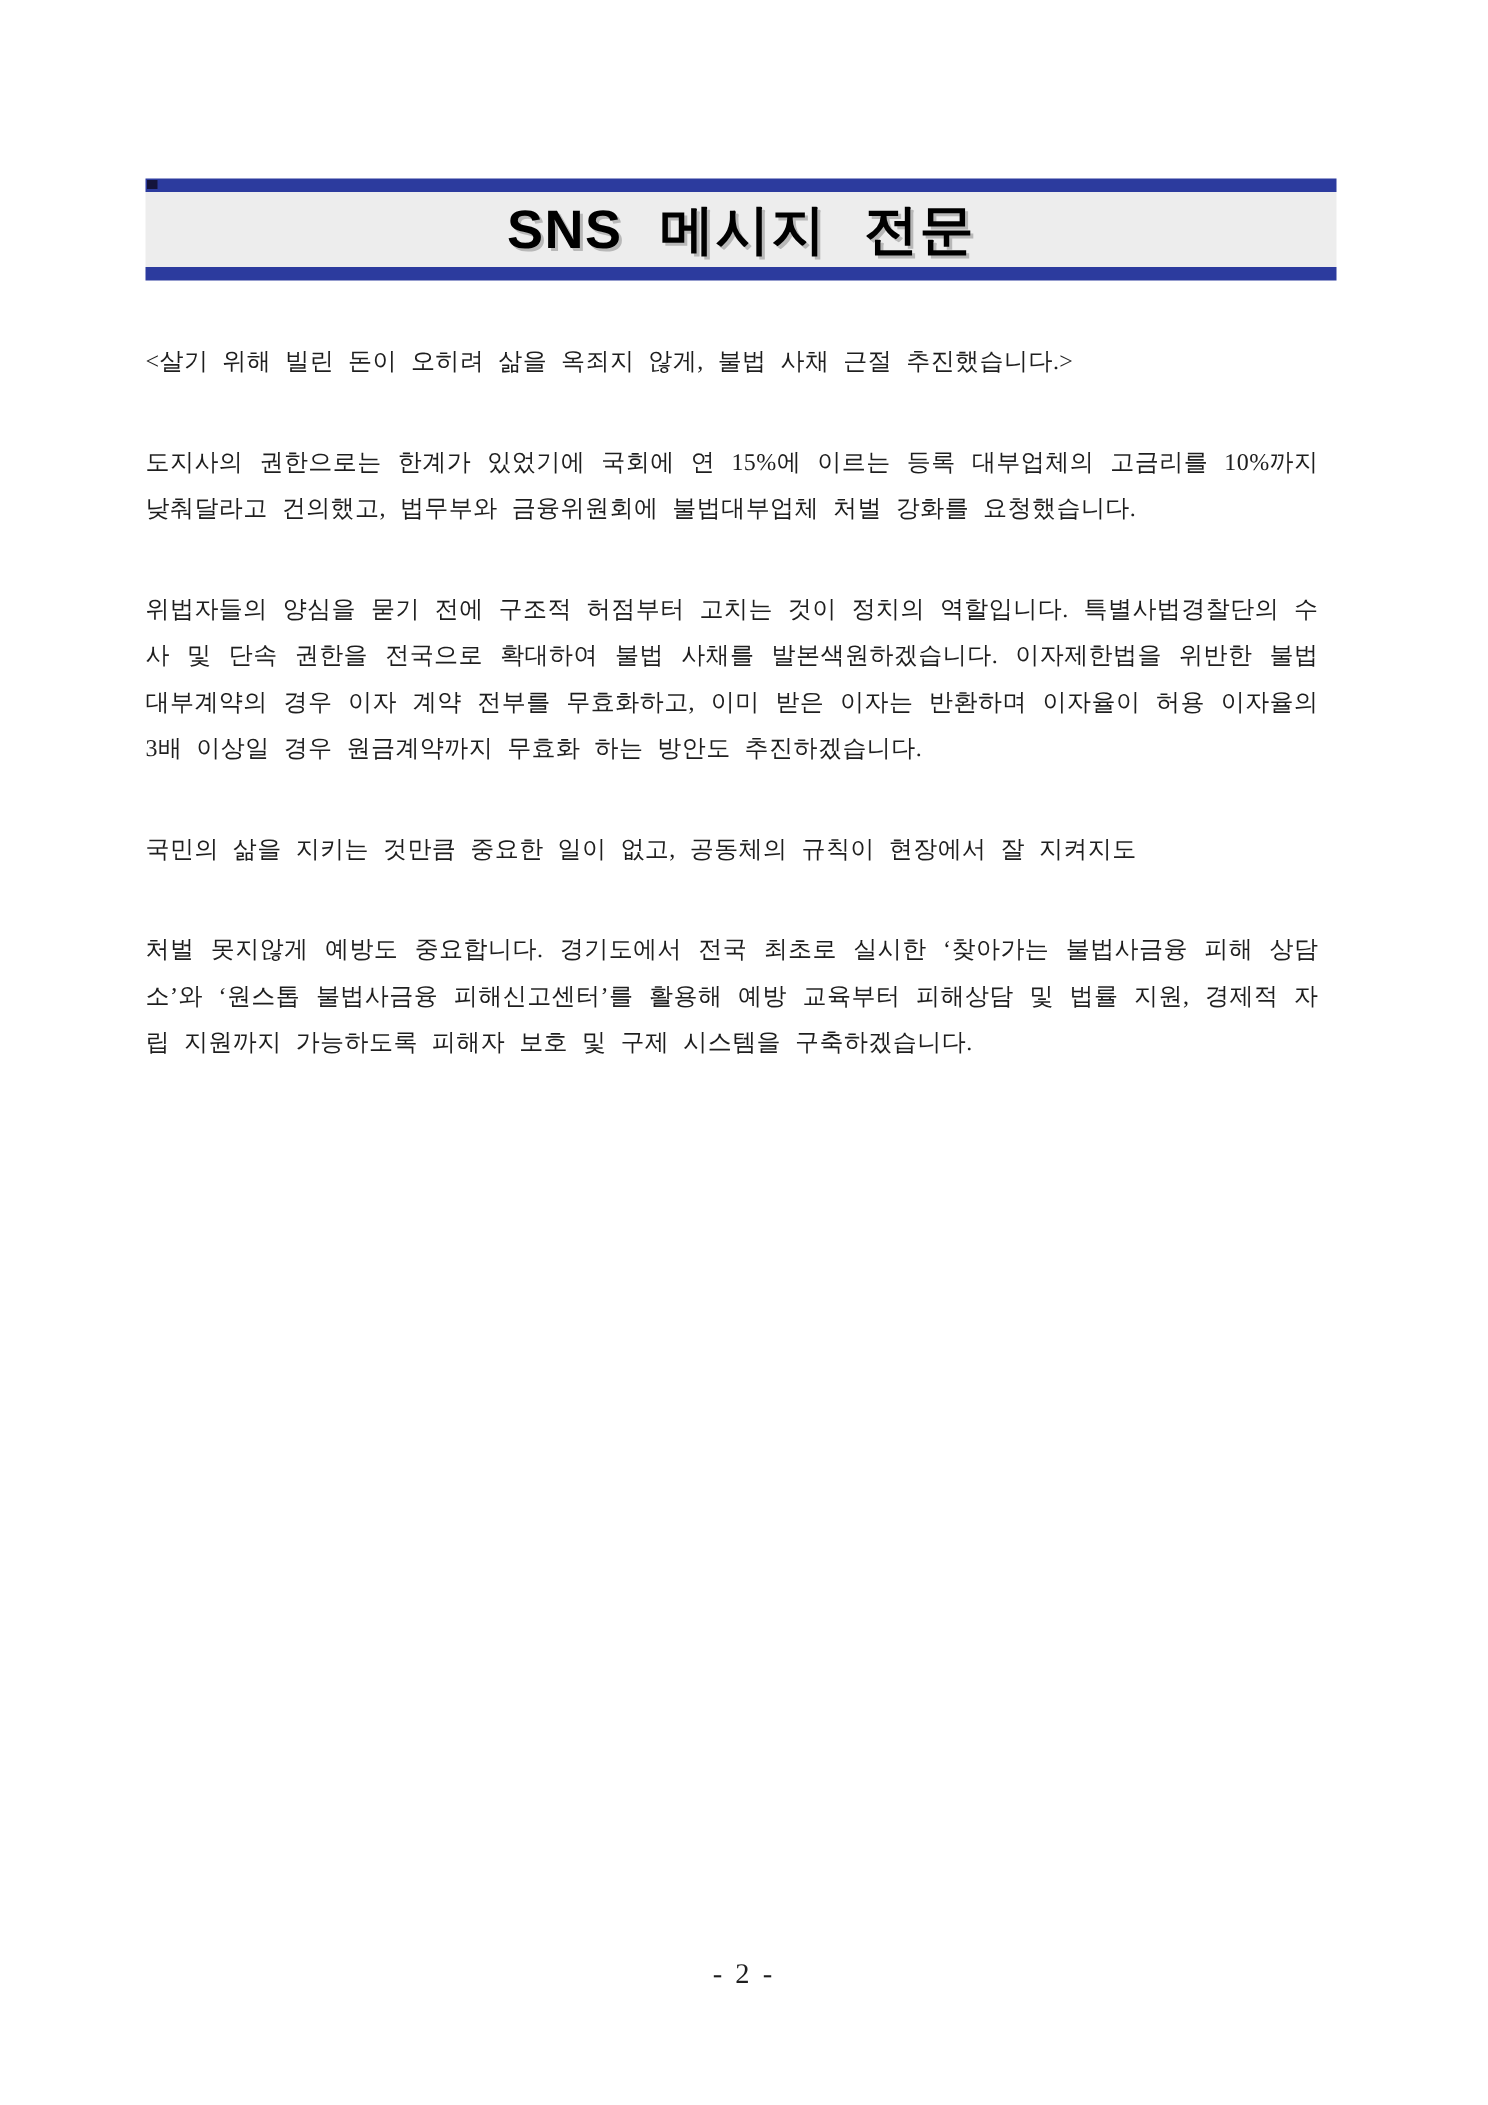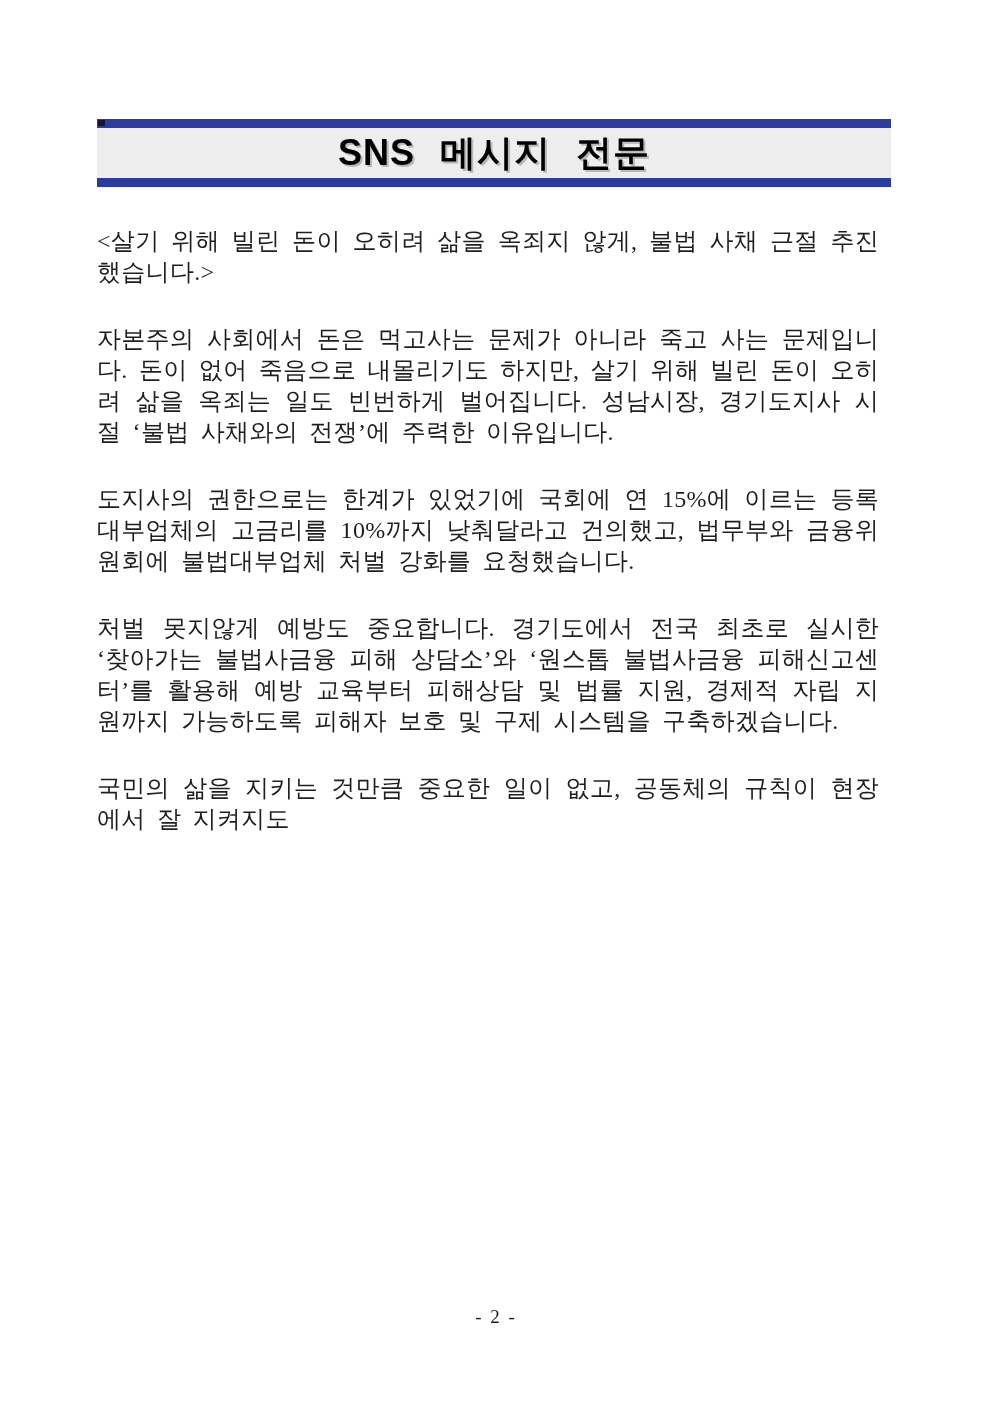--- a/index.html
+++ b/index.html
@@ -51,21 +51,21 @@
   
   .body-text {
     position: absolute;
     left: 97px;
     top: 226px;
     width: 798px;
     color: #1e1e1e;
   }
   .body-text p {
     margin: 0 16px 36px 0;
-    font-size: 24px;
+    font-size: 16px;
     line-height: 31px;
     text-align: justify;
     text-align-last: left;
     word-break: break-all;
     word-spacing: 5px;
     letter-spacing: 0.3px;
   }
   .body-text p:last-child { margin-bottom: 0; }
   
   .footer {
@@ -89,23 +89,23 @@
       <span class="corner-mark"></span>
     </div>
     <div class="header-inner">
       <h1 class="title">SNS 메시지 전문</h1>
     </div>
     <div class="bar"></div>
   </div>
 
   <div class="body-text">
     <p>&lt;살기 위해 빌린 돈이 오히려 삶을 옥죄지 않게, 불법 사채 근절 추진했습니다.&gt;</p>
-    <p>자본주의 사회에서 돈은 먹고사는 문제가 아니라 죽고 사는 문제입니다. 돈이 없어 죽음으로 내몰리기도 하지만, 살기 위해 빌린 돈이 오히려 삶을 옥죄는 일도 빈번하게 벌어집니다. 성남시장, 경기도지사 시절 ‘불법 사채와의 전쟁’에 주력한 이유입니다.</p>
     <p>도지사의 권한으로는 한계가 있었기에 국회에 연 15%에 이르는 등록 대부업체의 고금리를 10%까지 낮춰달라고 건의했고, 법무부와 금융위원회에 불법대부업체 처벌 강화를 요청했습니다.</p>
+    <p>위법자들의 양심을 묻기 전에 구조적 허점부터 고치는 것이 정치의 역할입니다. 특별사법경찰단의 수사 및 단속 권한을 전국으로 확대하여 불법 사채를 발본색원하겠습니다. 이자제한법을 위반한 불법 대부계약의 경우 이자 계약 전부를 무효화하고, 이미 받은 이자는 반환하며 이자율이 허용 이자율의 3배 이상일 경우 원금계약까지 무효화 하는 방안도 추진하겠습니다.</p>
+    <p>국민의 삶을 지키는 것만큼 중요한 일이 없고, 공동체의 규칙이 현장에서 잘 지켜지도</p>
     <p>처벌 못지않게 예방도 중요합니다. 경기도에서 전국 최초로 실시한 ‘찾아가는 불법사금융 피해 상담소’와 ‘원스톱 불법사금융 피해신고센터’를 활용해 예방 교육부터 피해상담 및 법률 지원, 경제적 자립 지원까지 가능하도록 피해자 보호 및 구제 시스템을 구축하겠습니다.</p>
-    <p>국민의 삶을 지키는 것만큼 중요한 일이 없고, 공동체의 규칙이 현장에서 잘 지켜지도</p>
   </div>
 
   <div class="footer">
     <span>- 2 -</span>
   </div>
 
 </div>
 
 </body></html>

